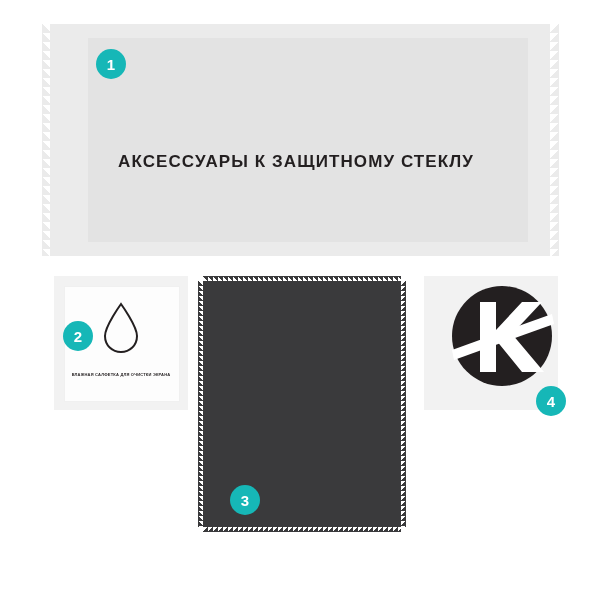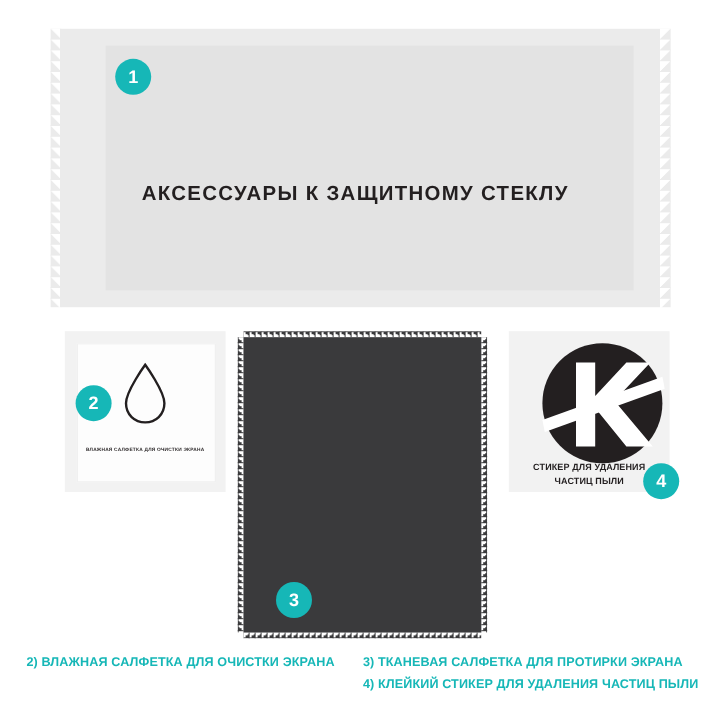--- a/index.html
+++ b/index.html
@@ -248,28 +248,19 @@
 
 <div class="sticker">
   <div class="sticker-k">
     <svg viewBox="0 0 104 104" width="104" height="104">
       <circle cx="52" cy="52" r="50" fill="#231f20"></circle>
       <path d="M30 18 L46 18 L46 46 L72 18 L92 18 L62 50 L94 88 L72 88 L46 56 L46 88 L30 88 Z" fill="#ffffff"></path>
       <path d="M0 60 L104 24 L104 34 L0 70 Z" fill="#ffffff" opacity="0.0"></path>
       <path d="M2 66 L102 30 L104 40 L4 76 Z" fill="#ffffff"></path>
     </svg>
   </div>
-  <div class="sticker-caption">
-    <div>СТИКЕР ДЛЯ УДАЛЕНИЯ</div>
-    <div>ЧАСТИЦ ПЫЛИ</div>
-  </div>
 </div>
 <div class="badge badge-4">4</div>
 
 <div class="legend">
   <div class="legend-col left">
-    <div class="legend-line">2) ВЛАЖНАЯ САЛФЕТКА ДЛЯ ОЧИСТКИ ЭКРАНА</div>
-  </div>
-  <div class="legend-col right">
-    <div class="legend-line">3) ТКАНЕВАЯ САЛФЕТКА ДЛЯ ПРОТИРКИ ЭКРАНА</div>
-    <div class="legend-line">4) КЛЕЙКИЙ СТИКЕР ДЛЯ УДАЛЕНИЯ ЧАСТИЦ ПЫЛИ</div>
   </div>
 </div>
 
 </body></html>

